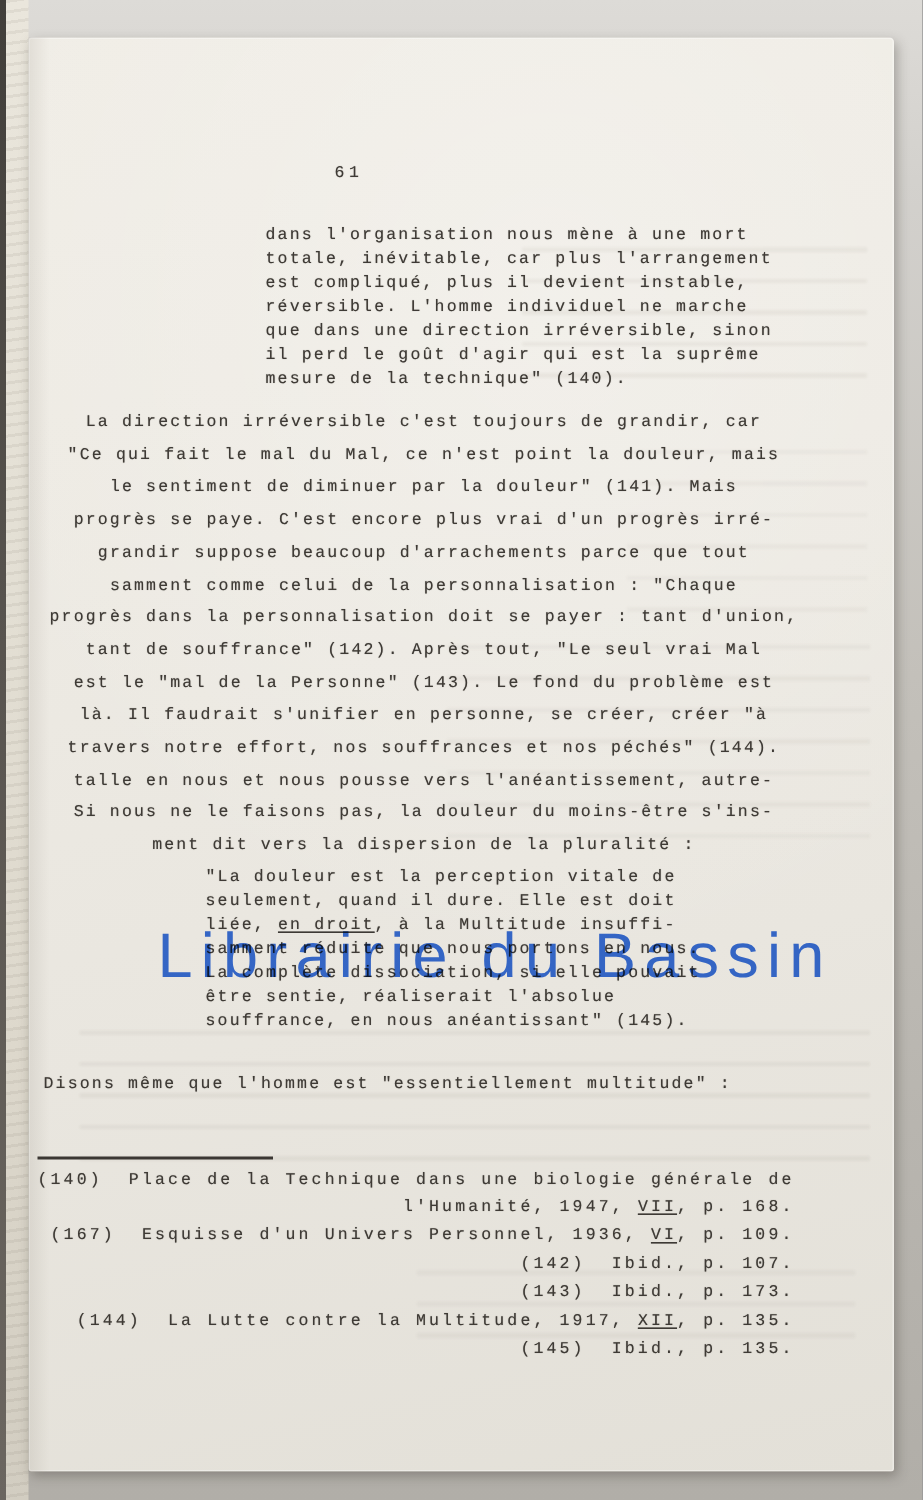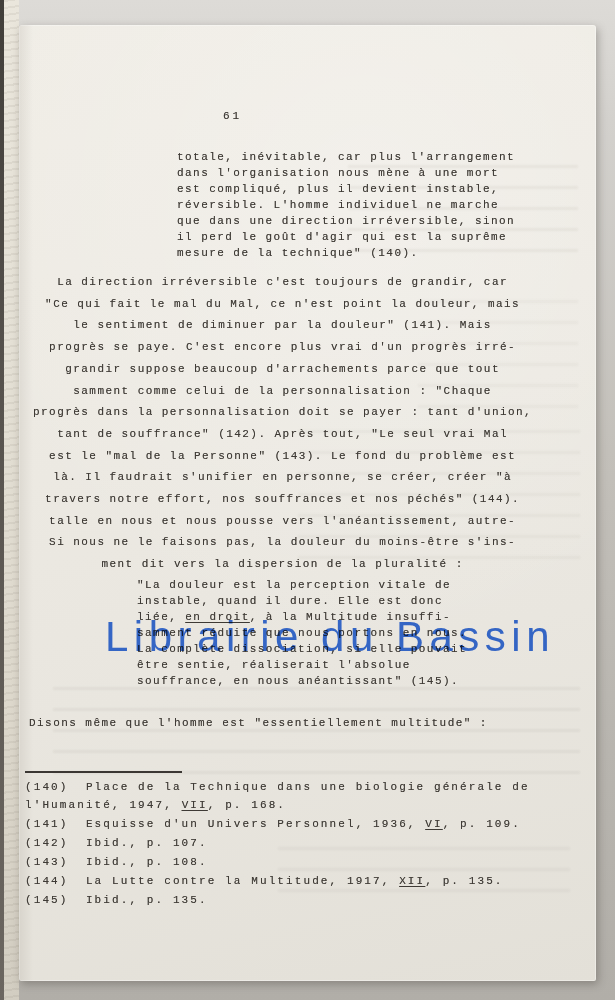--- a/index.html
+++ b/index.html
@@ -31,21 +31,21 @@
     text-shadow:0 0 0.6px rgba(62,58,53,0.55);}
   .tl{white-space:pre;}
   .ul{text-decoration:underline;text-underline-offset:2px;text-decoration-thickness:1px;}
   .pageno{top:83px;left:204px;line-height:16px;letter-spacing:3px;}
   .bq1{top:124px;left:158px;line-height:16px;}
   .para{top:247px;left:14px;line-height:21.7px;text-align:center;}
   .bq2{top:552px;left:118px;line-height:16px;}
   .closing{top:690px;left:10px;line-height:16px;}
   .fnsep{position:absolute;left:6px;top:746px;width:157px;height:2px;background:#3b3733;}
   .fns{top:753px;left:6px;line-height:18px;letter-spacing:2.1px;}
-  .fn-entry{margin-bottom:1px;}
+  .fn-entry{margin-bottom:1px;text-align:right;}
   
   .ghost{position:absolute;filter:blur(1.1px);opacity:0.9;pointer-events:none;
     background:repeating-linear-gradient(180deg,rgba(112,104,92,0.085) 0 3px,rgba(0,0,0,0) 3px 21px);}
   .g1{left:329px;top:140px;width:230px;height:100px;}
   .g2{left:399px;top:275px;width:160px;height:120px;opacity:0.6;}
   .g3{left:279px;top:405px;width:282px;height:135px;opacity:0.7;}
   .g4{left:34px;top:662px;width:527px;height:105px;}
   .g5{left:259px;top:822px;width:292px;height:45px;opacity:0.75;}
   
   .watermark{position:absolute;left:93px;top:616px;height:44px;
@@ -63,22 +63,22 @@
   <div class="page">
     <div class="ghost g1"></div>
     <div class="ghost g2"></div>
     <div class="ghost g3"></div>
     <div class="ghost g4"></div>
     <div class="ghost g5"></div>
 
     <div class="tw pageno">61</div>
 
     <div class="tw bq1">
+        <div class="tl"><span>dans l'organisation nous mène à une mort</span></div>
         <div class="tl"><span>totale, inévitable, car plus l'arrangement</span></div>
-        <div class="tl"><span>dans l'organisation nous mène à une mort</span></div>
         <div class="tl"><span>est compliqué, plus il devient instable,</span></div>
         <div class="tl"><span>réversible. L'homme individuel ne marche</span></div>
         <div class="tl"><span>que dans une direction irréversible, sinon</span></div>
         <div class="tl"><span>il perd le goût d'agir qui est la suprême</span></div>
         <div class="tl"><span>mesure de la technique" (140).</span></div>
       </div>
 
     <div class="tw para">
         <div class="tl"><span>La direction irréversible c'est toujours de grandir, car</span></div>
         <div class="tl"><span>"Ce qui fait le mal du Mal, ce n'est point la douleur, mais</span></div>
@@ -91,45 +91,45 @@
         <div class="tl"><span>est le "mal de la Personne" (143). Le fond du problème est</span></div>
         <div class="tl"><span>là. Il faudrait s'unifier en personne, se créer, créer "à</span></div>
         <div class="tl"><span>travers notre effort, nos souffrances et nos péchés" (144).</span></div>
         <div class="tl"><span>talle en nous et nous pousse vers l'anéantissement, autre-</span></div>
         <div class="tl"><span>Si nous ne le faisons pas, la douleur du moins-être s'ins-</span></div>
         <div class="tl"><span>ment dit vers la dispersion de la pluralité :</span></div>
       </div>
 
     <div class="tw bq2">
         <div class="tl"><span>"La douleur est la perception vitale de</span></div>
-        <div class="tl"><span>instable, quand il dure. Elle est donc</span></div>
+        <div class="tl"><span>seulement, quand il dure. Elle est doit</span></div>
         <div class="tl"><span>liée, </span><span class="ul">en droit</span><span>, à la Multitude insuffi-</span></div>
         <div class="tl"><span>samment réduite que nous portons en nous.</span></div>
         <div class="tl"><span>La complète dissociation, si elle pouvait</span></div>
         <div class="tl"><span>être sentie, réaliserait l'absolue</span></div>
         <div class="tl"><span>souffrance, en nous anéantissant" (145).</span></div>
       </div>
 
     <div class="tw closing">Disons même que l'homme est "essentiellement multitude" :</div>
 
     <div class="fnsep"></div>
 
     <div class="tw fns">
       <div class="fn-entry">
           <div class="tl"><span>(140)  Place de la Technique dans une biologie générale de</span></div>
           <div class="tl"><span>l'Humanité, 1947, </span><span class="ul">VII</span><span>, p. 168.</span></div>
         </div>
       <div class="fn-entry">
-          <div class="tl"><span>(141)  Esquisse d'un Univers Personnel, 1936, </span><span class="ul">VI</span><span>, p. 109.</span></div>
+          <div class="tl"><span>(167)  Esquisse d'un Univers Personnel, 1936, </span><span class="ul">VI</span><span>, p. 109.</span></div>
         </div>
       <div class="fn-entry">
           <div class="tl"><span>(142)  Ibid., p. 107.</span></div>
         </div>
       <div class="fn-entry">
-          <div class="tl"><span>(143)  Ibid., p. 108.</span></div>
+          <div class="tl"><span>(143)  Ibid., p. 173.</span></div>
         </div>
       <div class="fn-entry">
           <div class="tl"><span>(144)  La Lutte contre la Multitude, 1917, </span><span class="ul">XII</span><span>, p. 135.</span></div>
         </div>
       <div class="fn-entry">
           <div class="tl"><span>(145)  Ibid., p. 135.</span></div>
         </div>
     </div>
   </div>
 

